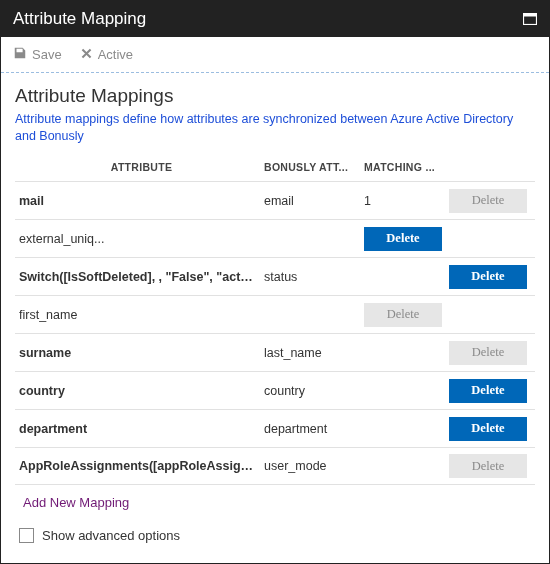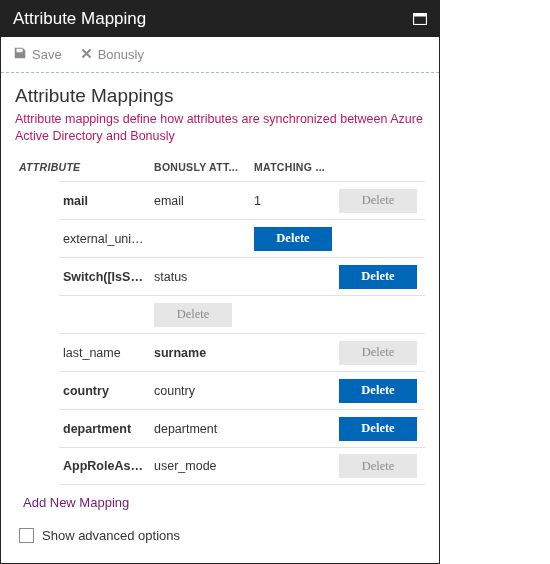--- a/index.html
+++ b/index.html
@@ -4,21 +4,21 @@
 <style>
   * { box-sizing: border-box; }
   body {
     margin: 0;
     font-family: "Segoe UI", Arial, sans-serif;
     background: #fff;
     color: #333;
     font-size: 13px;
   }
   .panel {
-    width: 440px;
+    width: 550px;
     height: 564px;
     border: 1px solid #222;
     display: flex;
     flex-direction: column;
   }
   .titlebar {
     background: #222;
     color: #fff;
     height: 38px;
     display: flex;
@@ -55,48 +55,47 @@
     flex-direction: column;
   }
   .section-title {
     font-size: 19px;
     font-weight: 400;
     color: #333;
     margin: 2px 0 4px 0;
   }
   .section-desc {
     font-size: 12.5px;
-    color: #be185d;
+    color: #1d4ed8;
     margin-bottom: 10px;
     line-height: 1.35;
   }
   .grid-headers {
     display: grid;
     grid-template-columns: 1fr 100px 85px 82px;
     padding: 6px 4px 8px 4px;
   }
   .grid-headers > div {
     font-size: 10.5px;
     font-weight: 700;
     letter-spacing: 0.3px;
     color: #444;
     text-transform: uppercase;
     white-space: nowrap;
     overflow: hidden;
     text-overflow: ellipsis;
   }
-  .grid-headers > div:first-child { text-align: left; font-style: italic; }
+  .grid-headers > div:first-child { text-align: center; }
   .row {
     display: grid;
     grid-template-columns: 1fr 100px 85px 82px;
     align-items: center;
     height: 38px;
     border-top: 1px solid #e1e1e1;
     padding: 4px 4px;
-    margin-left: 44px;
   }
   .row:last-of-type { border-bottom: 1px solid #e1e1e1; }
   .cell {
     font-size: 12.5px;
     color: #333;
     white-space: nowrap;
     overflow: hidden;
     text-overflow: ellipsis;
     padding-right: 8px;
   }
@@ -168,21 +167,21 @@
           </svg>
       </span>
       <span>Save</span>
     </div>
     <div class="toolbar-btn">
       <span>
         <svg width="13" height="13" viewBox="0 0 16 16">
             <path d="M3 3l10 10M13 3L3 13" stroke="#8a8a8a" stroke-width="2.5" fill="none"></path>
           </svg>
       </span>
-      <span>Bonusly</span>
+      <span>Active</span>
     </div>
   </div>
 
   <div class="content">
     <div class="section-title">Attribute Mappings</div>
     <div class="section-desc">Attribute mappings define how attributes are synchronized between Azure Active Directory and Bonusly</div>
 
     <div class="grid-headers">
       <div>ATTRIBUTE</div>
       <div>BONUSLY ATT...</div>
@@ -202,26 +201,27 @@
           <div class="cell matching"></div>
           <button class="del-btn del-active">Delete</button>
         </div>
         <div class="row">
           <div class="cell attr">Switch([IsSoftDeleted], , "False", "active", "True</div>
           <div class="cell">status</div>
           <div class="cell matching"></div>
           <button class="del-btn del-active">Delete</button>
         </div>
         <div class="row">
-          <div class="cell matching"></div>
-          <button class="del-btn del-inactive">Delete</button>
-        </div>
-        <div class="row">
+          <div class="cell">first_name</div>
+          <div class="cell matching"></div>
+          <button class="del-btn del-inactive">Delete</button>
+        </div>
+        <div class="row">
+          <div class="cell attr">surname</div>
           <div class="cell">last_name</div>
-          <div class="cell attr">surname</div>
           <div class="cell matching"></div>
           <button class="del-btn del-inactive">Delete</button>
         </div>
         <div class="row">
           <div class="cell attr">country</div>
           <div class="cell">country</div>
           <div class="cell matching"></div>
           <button class="del-btn del-active">Delete</button>
         </div>
         <div class="row">

